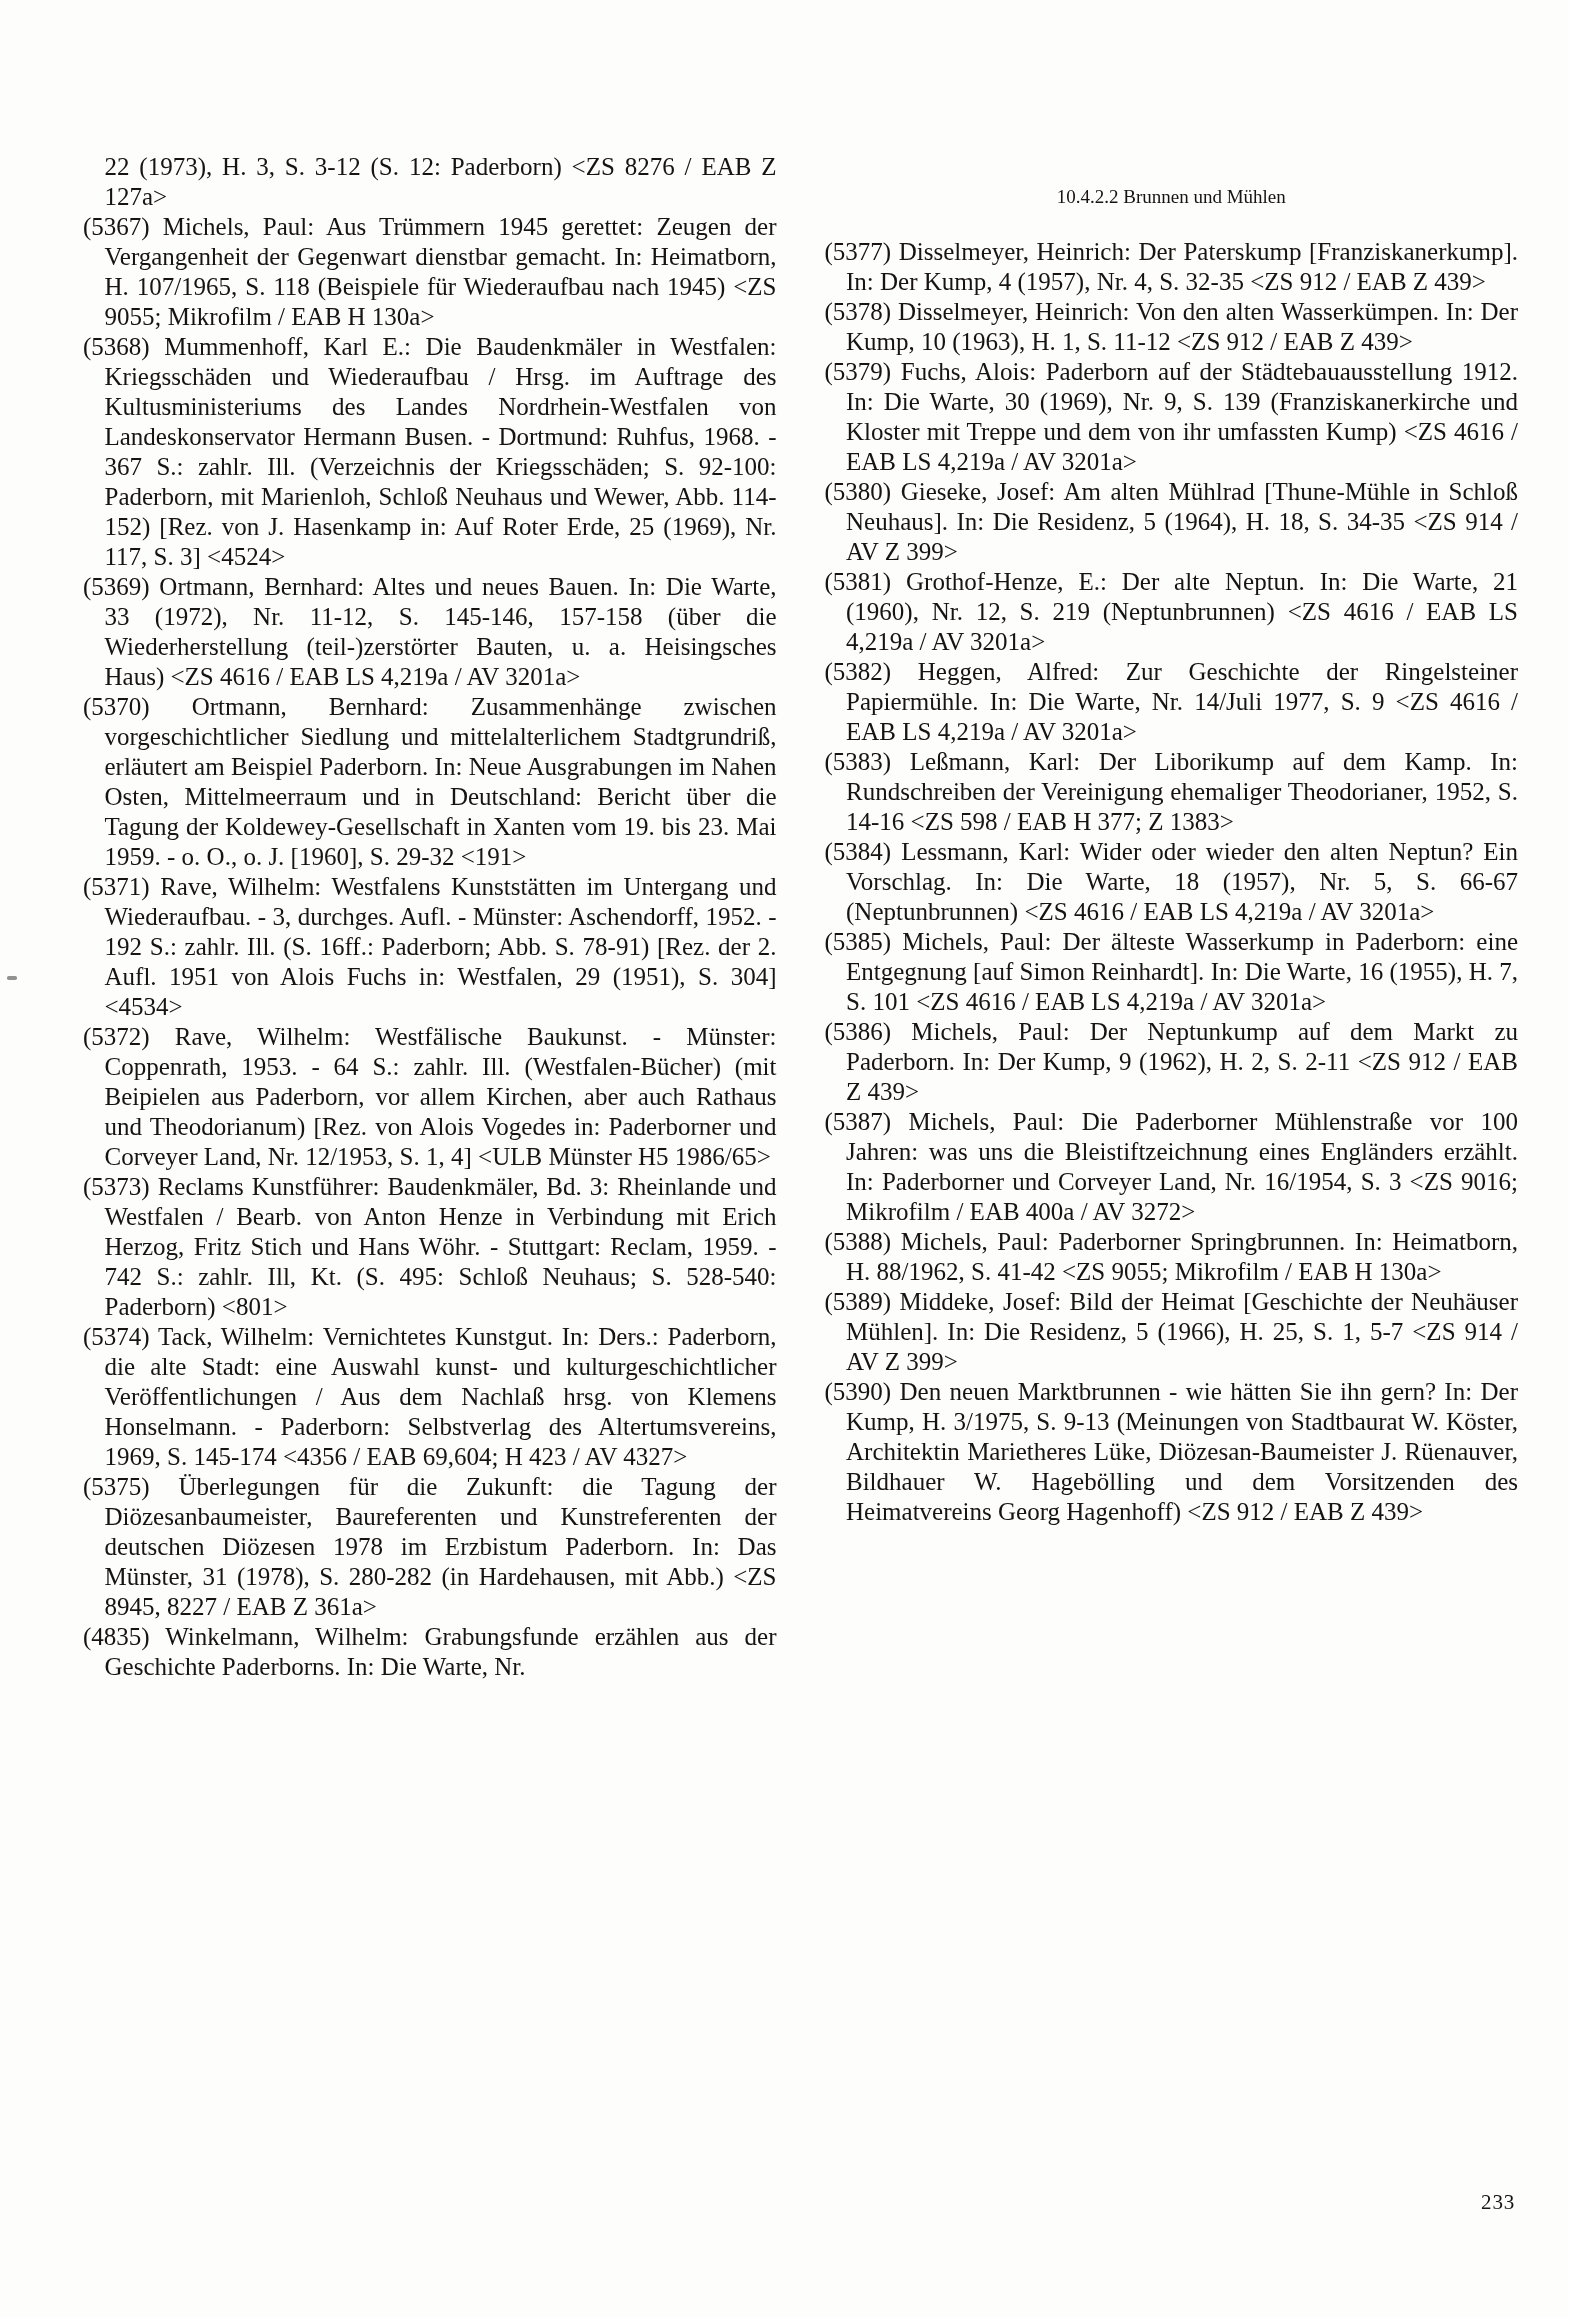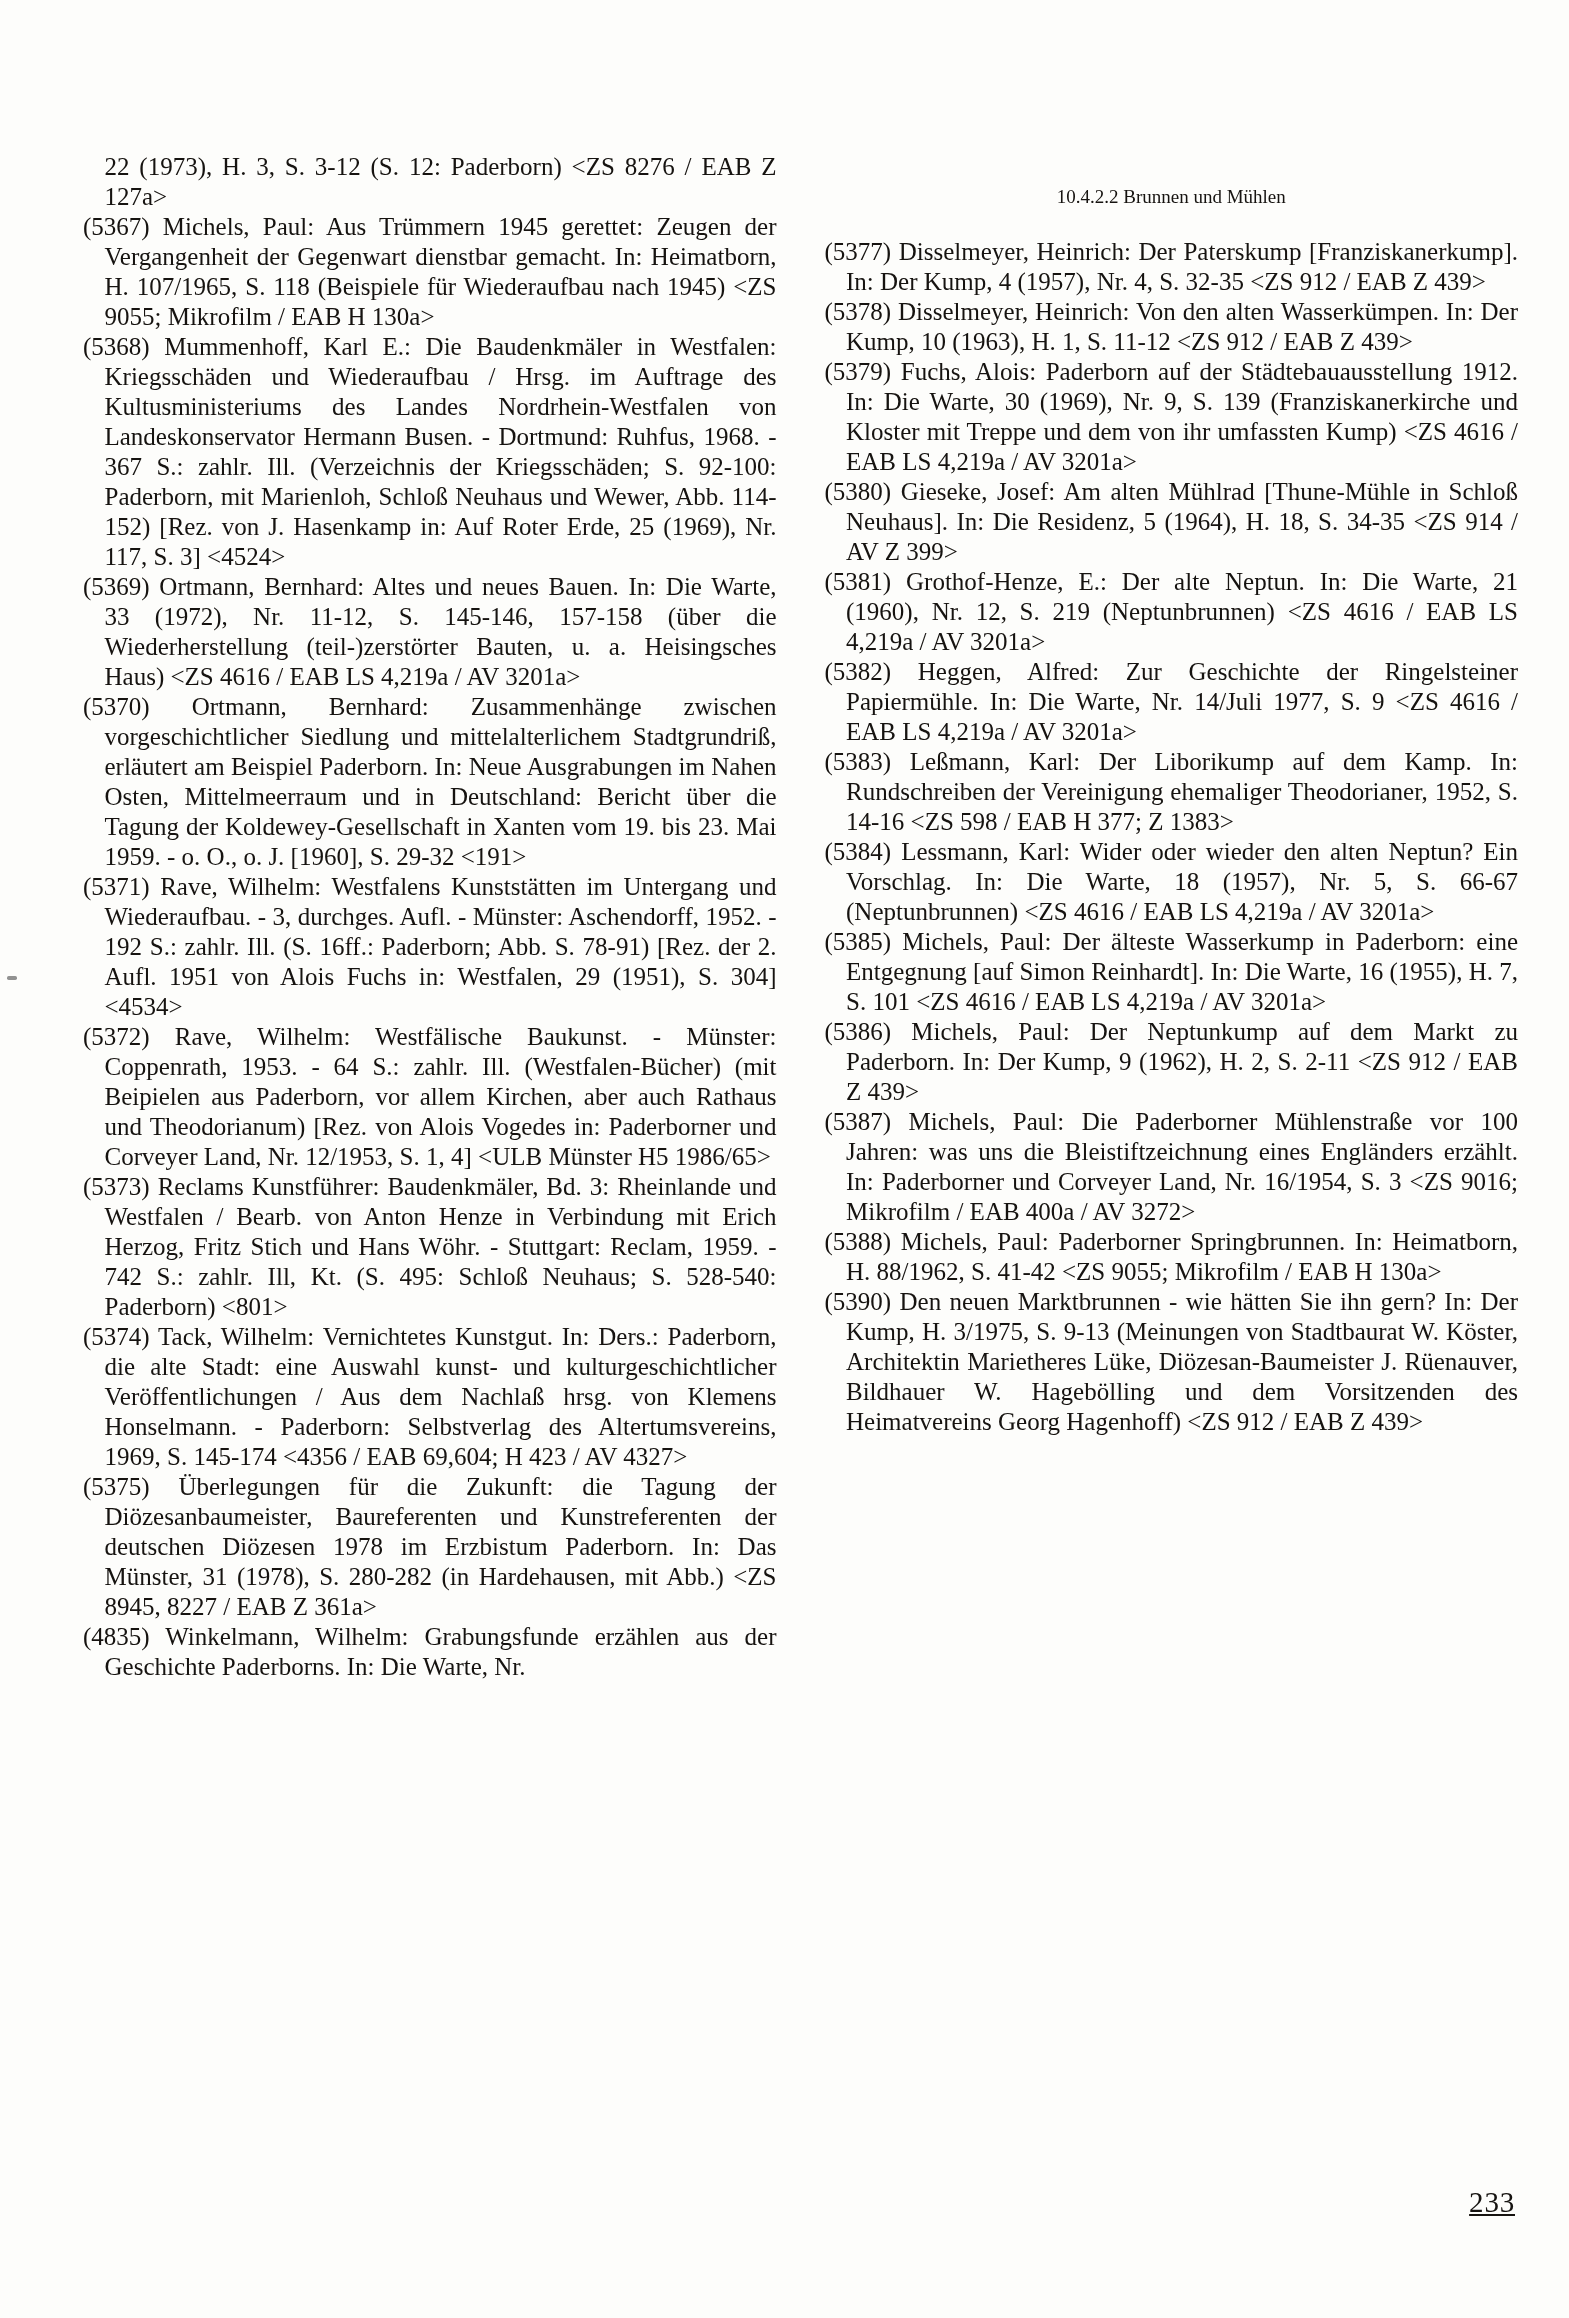--- a/index.html
+++ b/index.html
@@ -39,23 +39,22 @@
     font-size: 19px;
     text-align: center;
     margin: 30px 0 25px 0;
     font-family: "Liberation Serif", "DejaVu Serif", serif;
   }
 
   .page-number {
     position: absolute;
     top: 2187px;
     right: 54px;
-    font-size: 29px;
+    font-size: 21px;
     letter-spacing: 0.8px;
-    text-decoration: underline;
   }
 
   .edge-artifact {
     position: absolute;
     left: 6.6px;
     top: 976px;
     width: 10.7px;
     height: 4.1px;
     background: #3a3a3a;
     opacity: 0.55;
@@ -93,20 +92,21 @@
           <p class="entry"><span>(5379)</span> <b>Fuchs, Alois:</b> <span>Paderborn auf der Städtebauausstellung 1912. In: Die Warte, 30 (1969), Nr. 9, S. 139 (Franziskanerkirche und Kloster mit Treppe und dem von ihr umfassten Kump) &lt;ZS 4616 / EAB LS 4,219a / AV 3201a&gt;</span></p>
           <p class="entry"><span>(5380)</span> <b>Gieseke, Josef:</b> <span>Am alten Mühlrad [Thune-Mühle in Schloß Neuhaus]. In: Die Residenz, 5 (1964), H. 18, S. 34-35 &lt;ZS 914 / AV Z 399&gt;</span></p>
           <p class="entry"><span>(5381)</span> <b>Grothof-Henze, E.:</b> <span>Der alte Neptun. In: Die Warte, 21 (1960), Nr. 12, S. 219 (Neptunbrunnen) &lt;ZS 4616 / EAB LS 4,219a / AV 3201a&gt;</span></p>
           <p class="entry"><span>(5382)</span> <b>Heggen, Alfred:</b> <span>Zur Geschichte der Ringelsteiner Papiermühle. In: Die Warte, Nr. 14/Juli 1977, S. 9 &lt;ZS 4616 / EAB LS 4,219a / AV 3201a&gt;</span></p>
           <p class="entry"><span>(5383)</span> <b>Leßmann, Karl:</b> <span>Der Liborikump auf dem Kamp. In: Rundschreiben der Vereinigung ehemaliger Theodorianer, 1952, S. 14-16 &lt;ZS 598 / EAB H 377; Z 1383&gt;</span></p>
           <p class="entry"><span>(5384)</span> <b>Lessmann, Karl:</b> <span>Wider oder wieder den alten Neptun? Ein Vorschlag. In: Die Warte, 18 (1957), Nr. 5, S. 66-67 (Neptunbrunnen) &lt;ZS 4616 / EAB LS 4,219a / AV 3201a&gt;</span></p>
           <p class="entry"><span>(5385)</span> <b>Michels, Paul:</b> <span>Der älteste Wasserkump in Paderborn: eine Entgegnung [auf Simon Reinhardt]. In: Die Warte, 16 (1955), H. 7, S. 101 &lt;ZS 4616 / EAB LS 4,219a / AV 3201a&gt;</span></p>
           <p class="entry"><span>(5386)</span> <b>Michels, Paul:</b> <span>Der Neptunkump auf dem Markt zu Paderborn. In: Der Kump, 9 (1962), H. 2, S. 2-11 &lt;ZS 912 / EAB Z 439&gt;</span></p>
           <p class="entry"><span>(5387)</span> <b>Michels, Paul:</b> <span>Die Paderborner Mühlenstraße vor 100 Jahren: was uns die Bleistiftzeichnung eines Engländers erzählt. In: Paderborner und Corveyer Land, Nr. 16/1954, S. 3 &lt;ZS 9016; Mikrofilm / EAB 400a / AV 3272&gt;</span></p>
           <p class="entry"><span>(5388)</span> <b>Michels, Paul:</b> <span>Paderborner Springbrunnen. In: Heimatborn, H. 88/1962, S. 41-42 &lt;ZS 9055; Mikrofilm / EAB H 130a&gt;</span></p>
+          <p class="entry"><span>(5389)</span> <b>Middeke, Josef:</b> <span>Bild der Heimat [Geschichte der Neuhäuser Mühlen]. In: Die Residenz, 5 (1966), H. 25, S. 1, 5-7 &lt;ZS 914 / AV Z 399&gt;</span></p>
           <p class="entry"><span>(5390)</span> <span>Den neuen Marktbrunnen - wie hätten Sie ihn gern? In: Der Kump, H. 3/1975, S. 9-13 (Meinungen von Stadtbaurat W. Köster, Architektin Marietheres Lüke, Diözesan-Baumeister J. Rüenauver, Bildhauer W. Hagebölling und dem Vorsitzenden des Heimatvereins Georg Hagenhoff) &lt;ZS 912 / EAB Z 439&gt;</span></p>
         </div>
     </div>
 
   </div>
 
   <div class="edge-artifact"></div>
 
   <div class="page-number">233</div>
 

